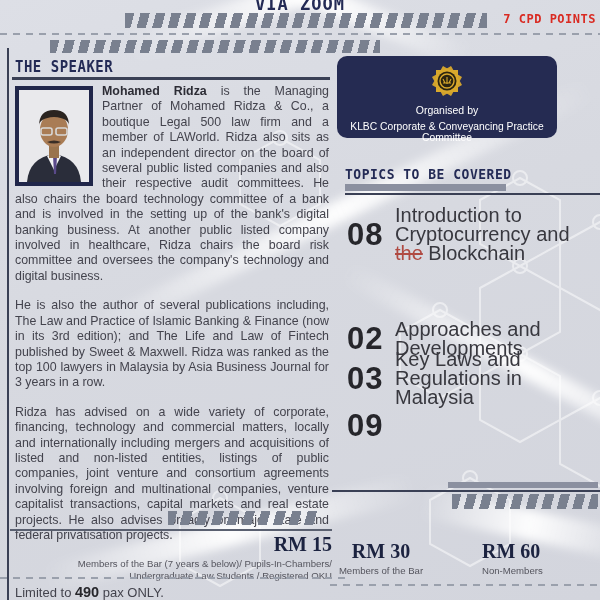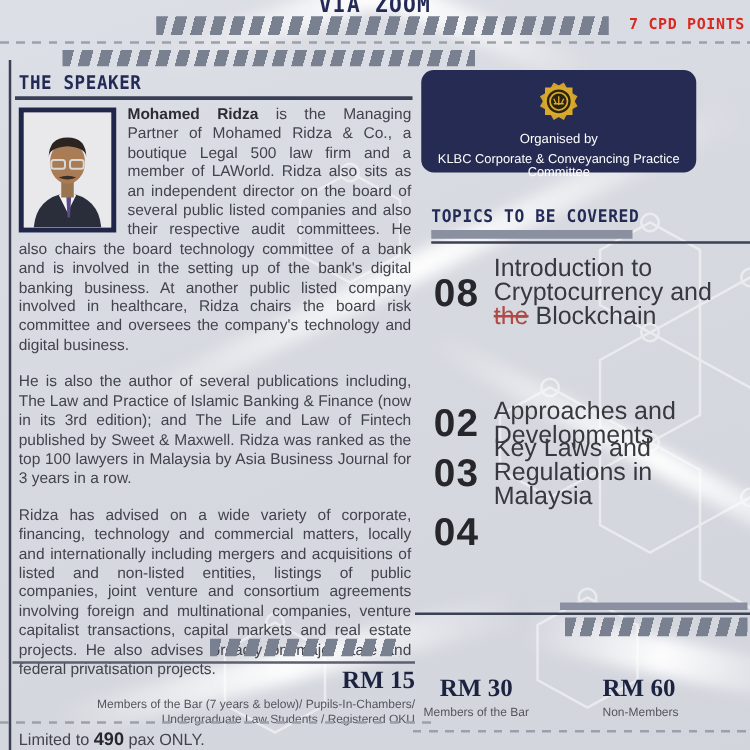--- a/index.html
+++ b/index.html
@@ -181,21 +181,21 @@
     </div>
     <div class="topic t2">
       <div class="topic-num">02</div>
       <div class="topic-text"><span>Approaches and Developments</span><span class="struck"></span><span></span></div>
     </div>
     <div class="topic t3">
       <div class="topic-num">03</div>
       <div class="topic-text"><span>Key Laws and Regulations in Malaysia</span><span class="struck"></span><span></span></div>
     </div>
     <div class="topic t4">
-      <div class="topic-num">04</div>
+      <div class="topic-num">09</div>
     </div>
 
     <div class="bar-right"></div>
     <div class="rule-right"></div>
     <div class="stripes stripes-right"></div>
 
     <div class="price2">
       <div class="price-amt">RM 30</div>
       <div class="price-desc">Members of the Bar</div>
     </div>

